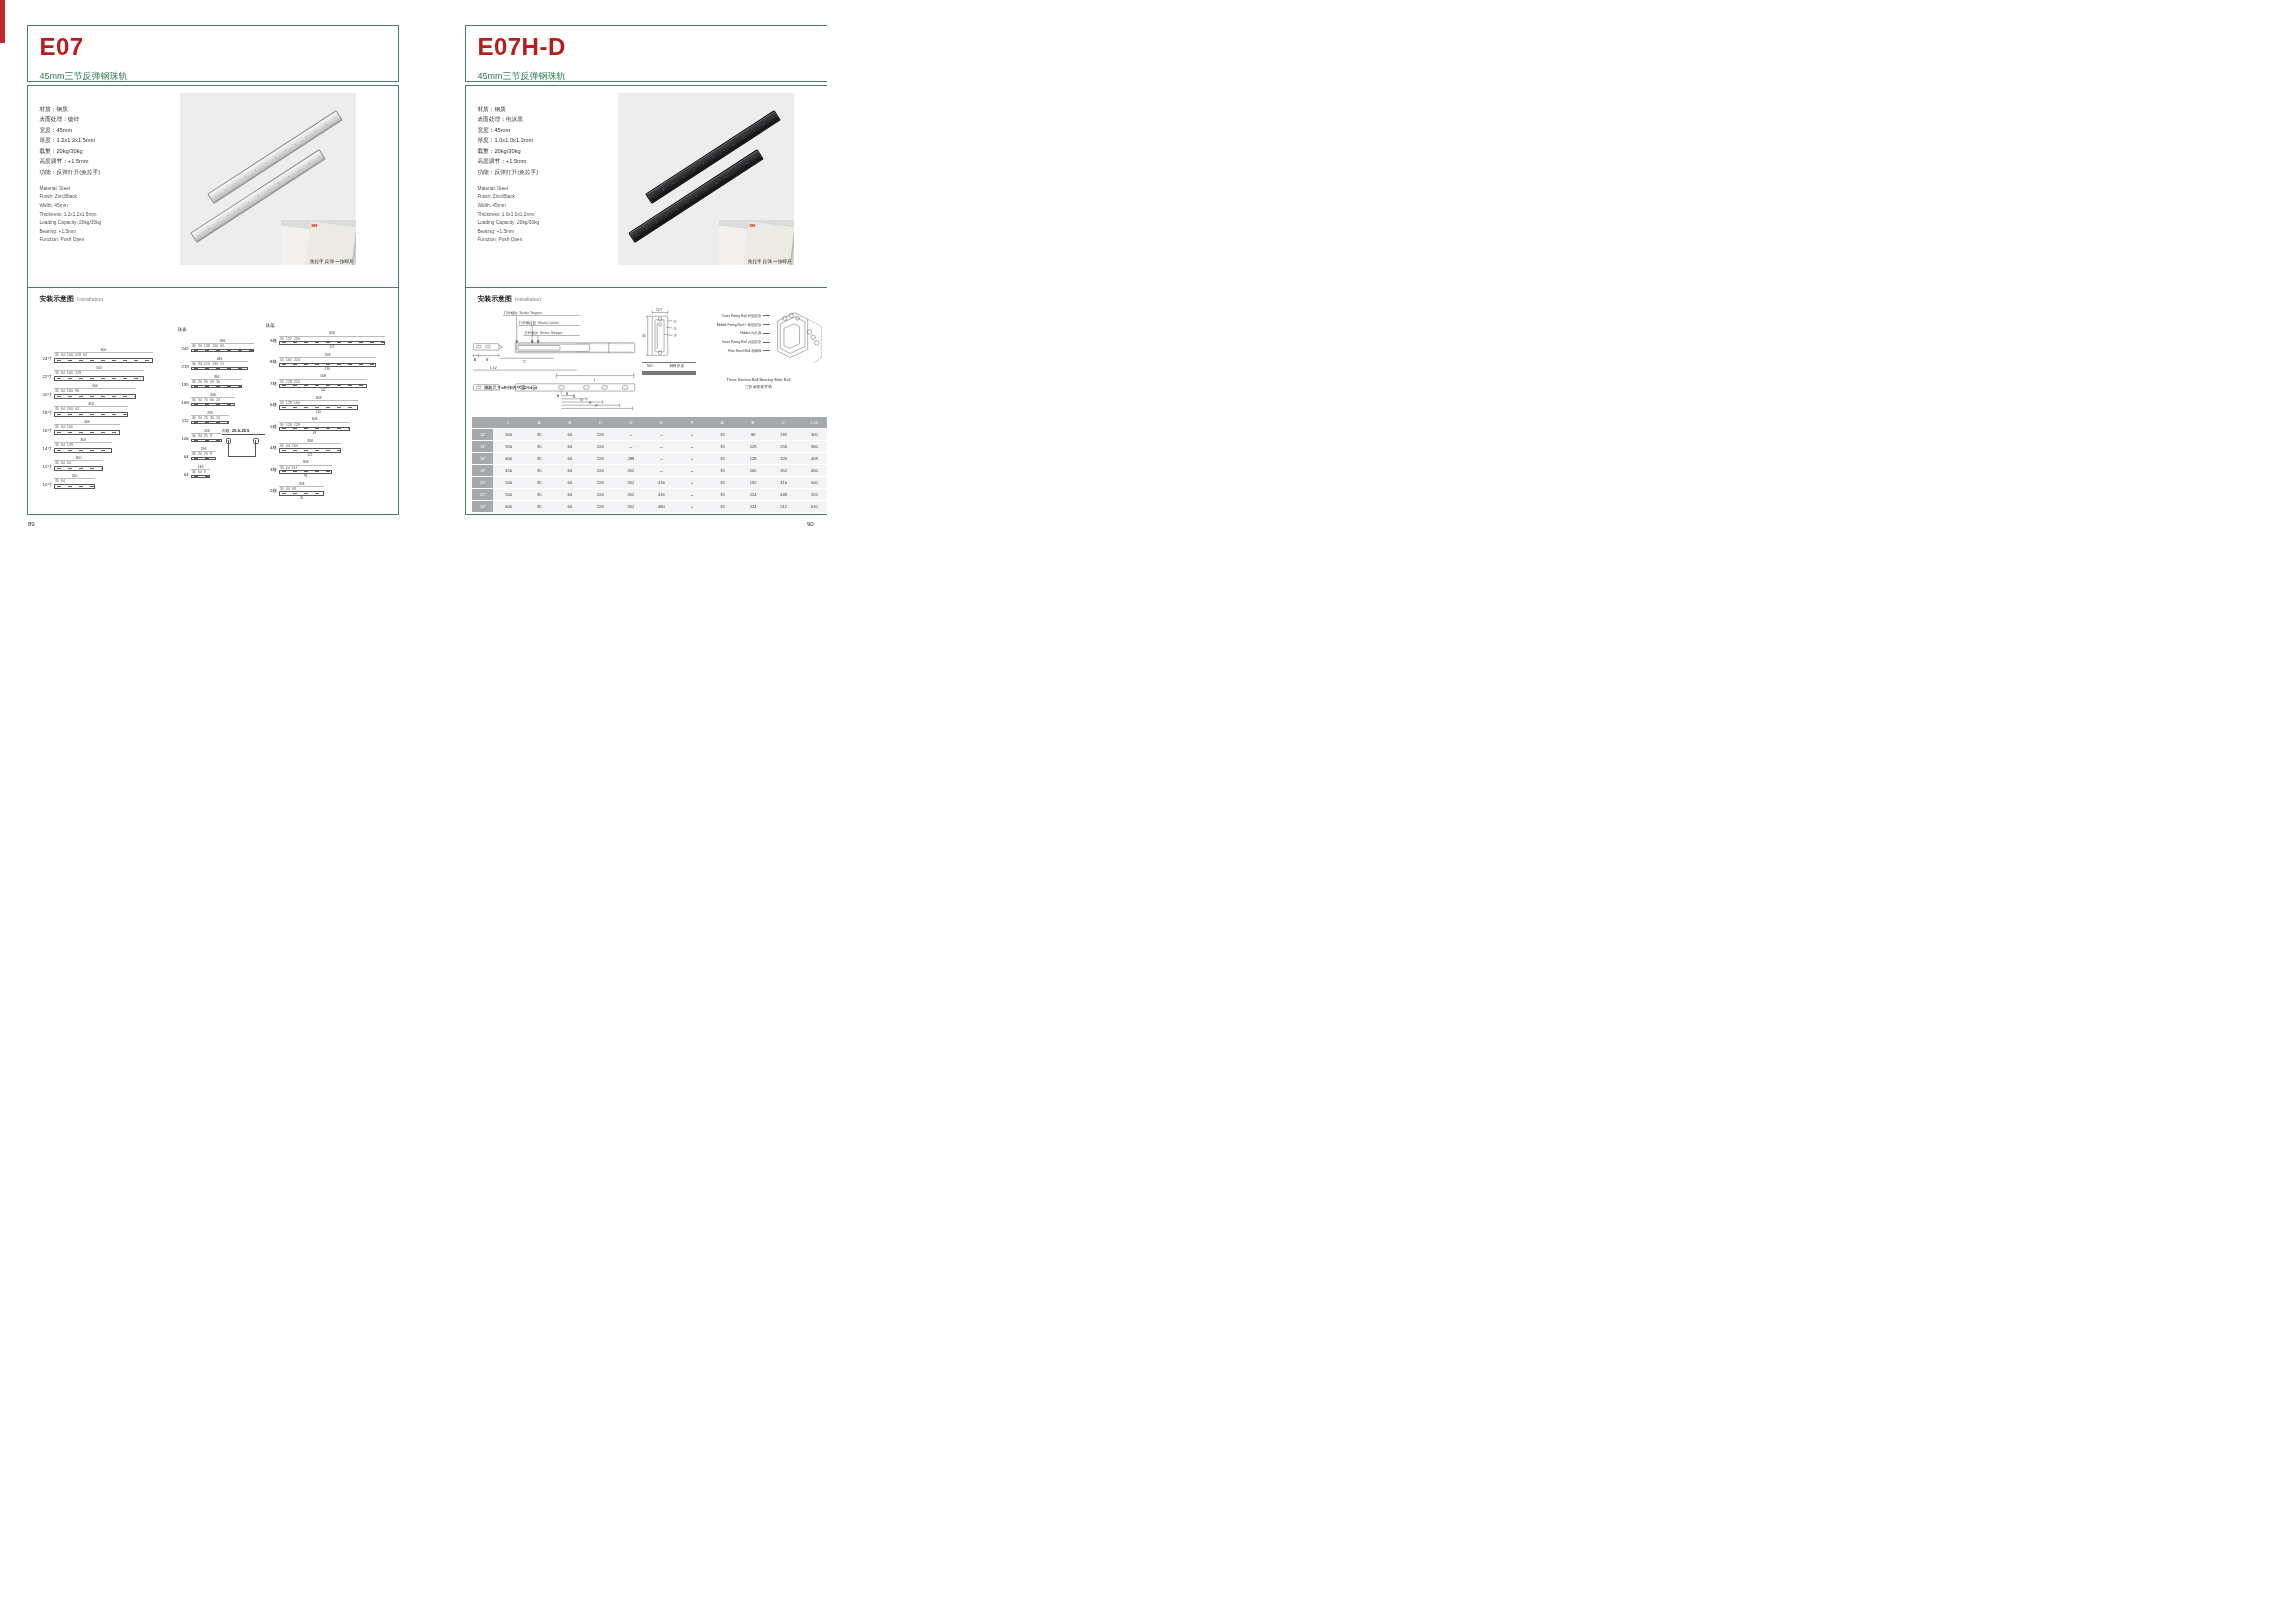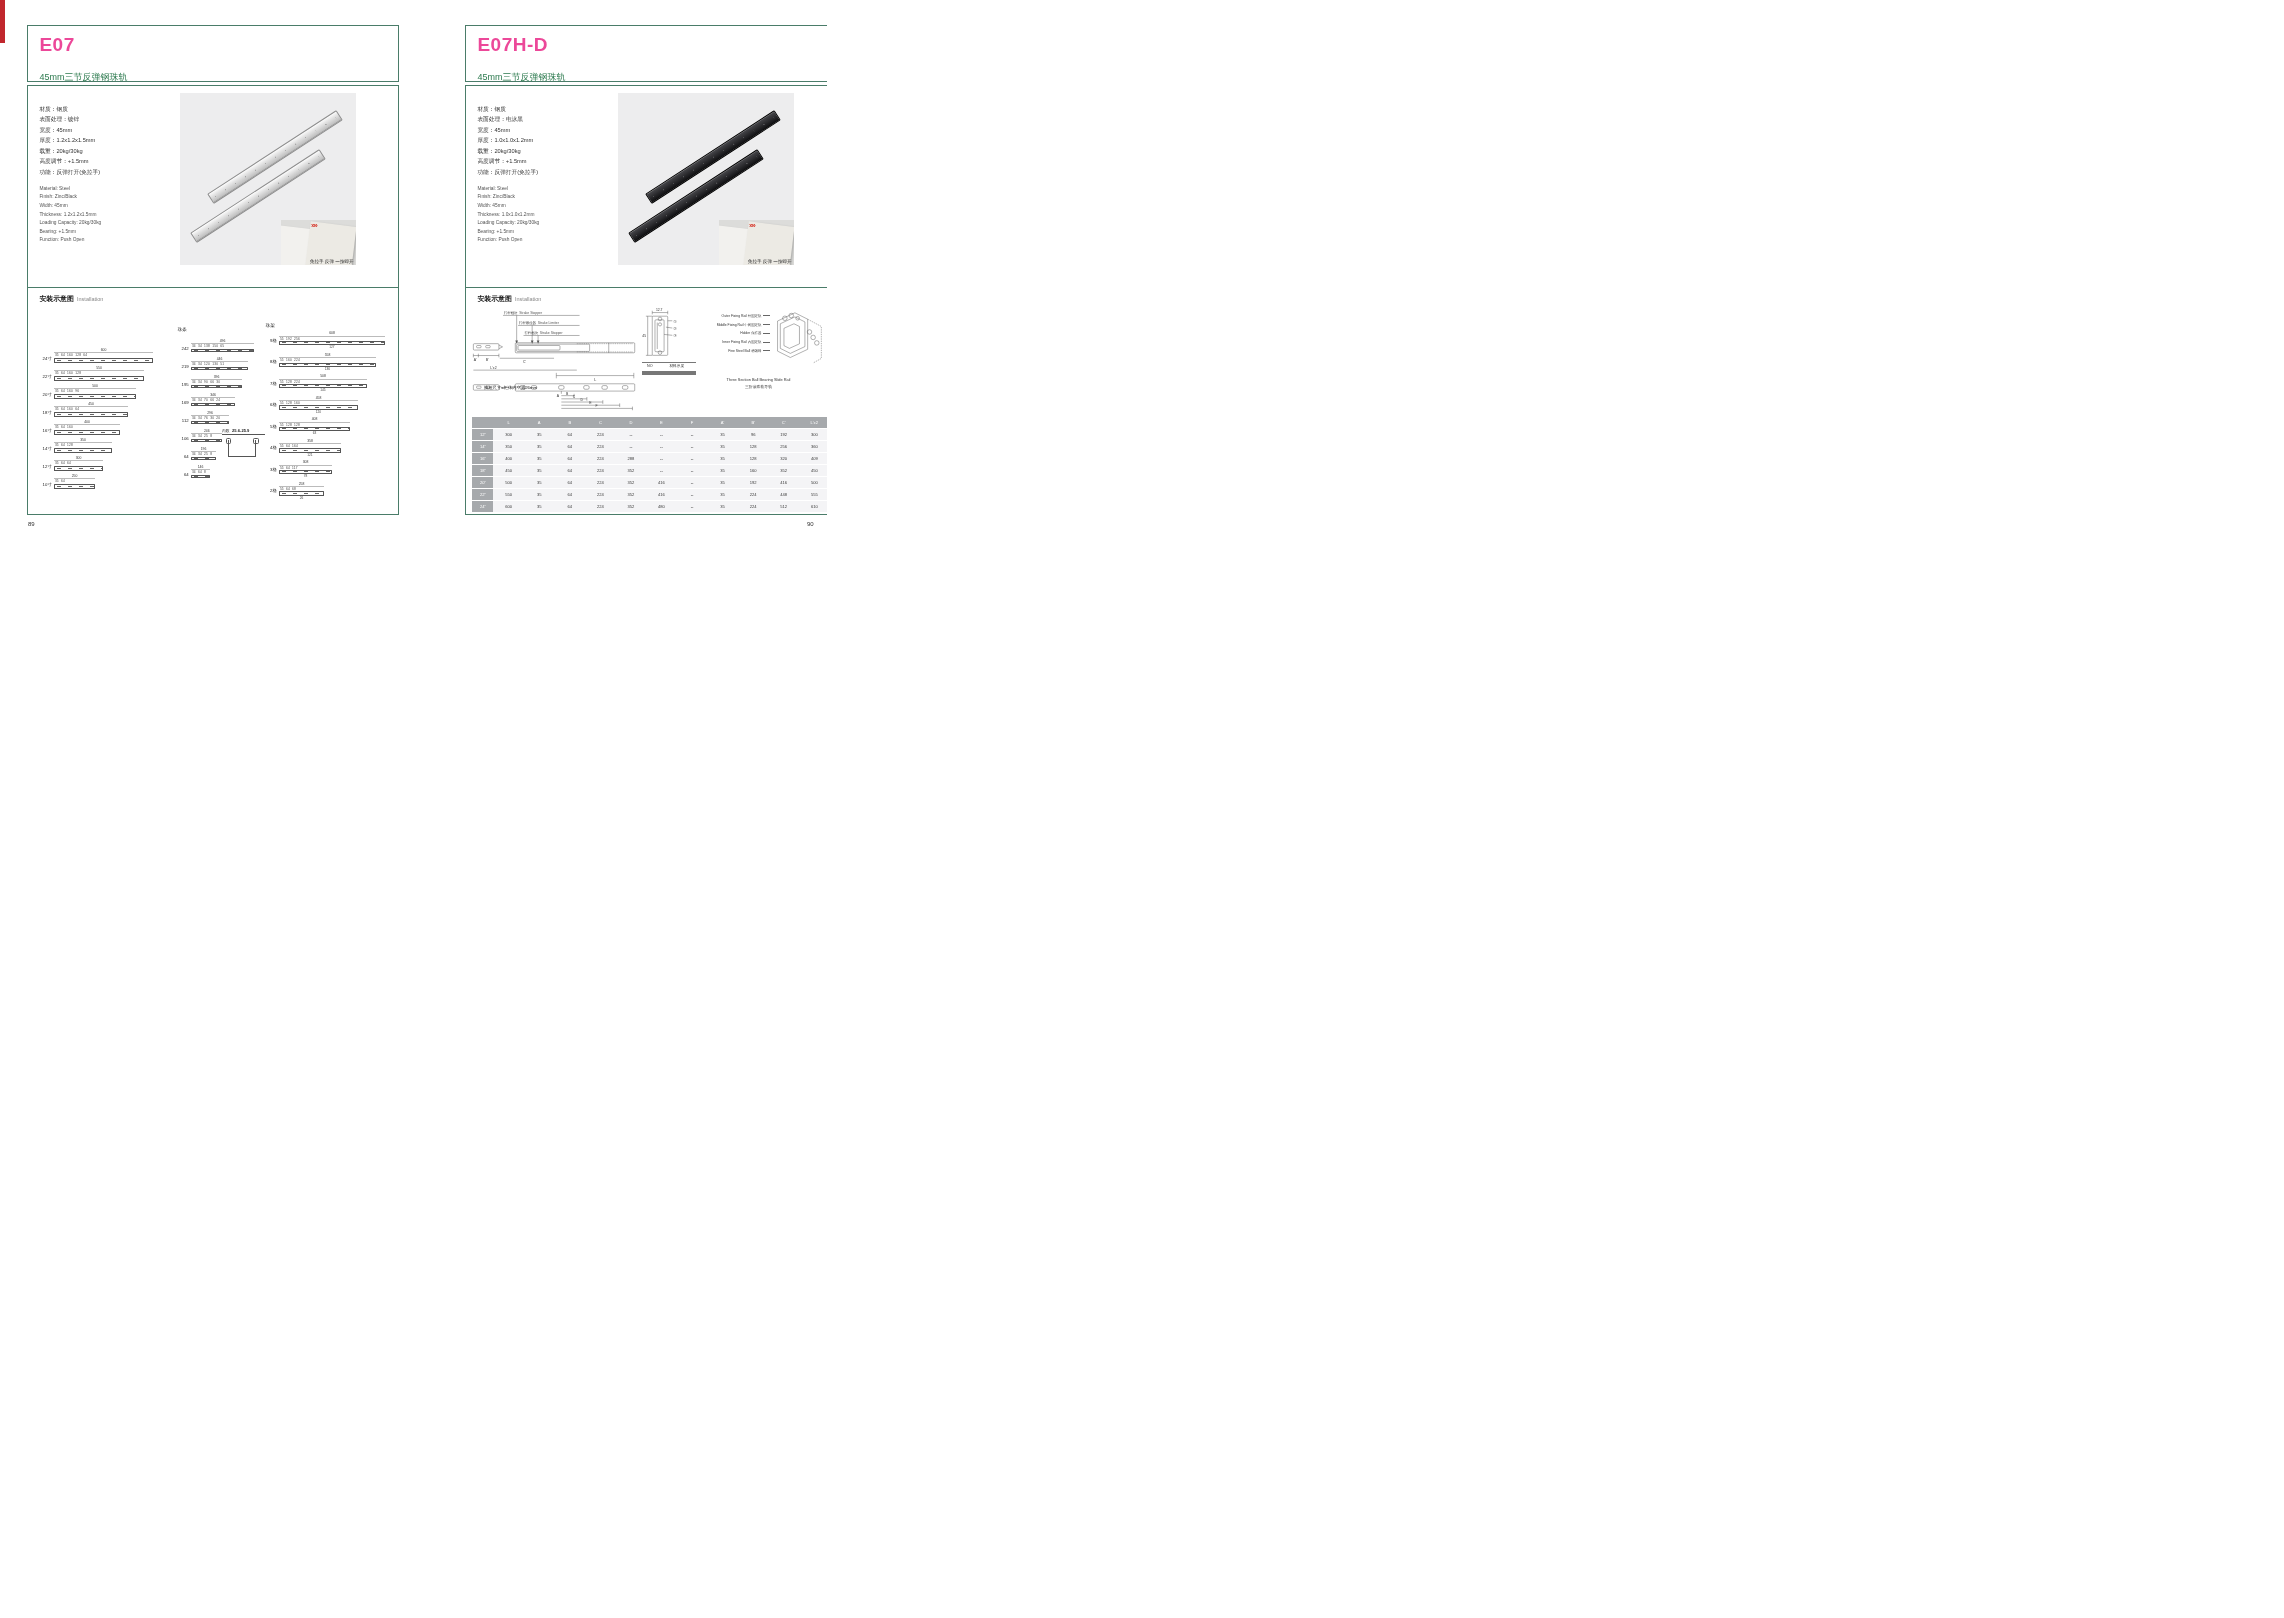--- a/index.html
+++ b/index.html
@@ -6,22 +6,22 @@
   .canvas{position:relative;width:827px;height:539px;background:#fff;
     font-family:"Liberation Sans",sans-serif;color:#333;overflow:hidden;}
   .red-tab{position:absolute;left:0;top:0;width:5px;height:43px;background:#c1272d;}
 
   .panel{position:absolute;top:25px;width:372px;}
   #panel-left{left:27px;}
   #panel-right{left:465px;}
 
   .hdr-box{height:57px;border:0.5px solid #4a7c69;box-sizing:border-box;padding:9px 11.4px 0 11.4px;}
   .hdr-box.right{text-align:left;}
-  .code{font-size:19px;font-weight:bold;color:#ec4899;letter-spacing:0.5px;line-height:1;}
-  .title-cn{font-size:9px;color:#2c7a4e;margin-top:17px;}
+  .code{font-size:24px;font-weight:bold;color:#b91c1c;letter-spacing:0.5px;line-height:1;}
+  .title-cn{font-size:9px;color:#2c7a4e;margin-top:11px;}
   .sub-en{font-size:5px;color:#666;margin-top:5px;}
 
   .content-box{position:relative;margin-top:3.2px;height:430px;border:0.5px solid #4a7c69;box-sizing:border-box;background:#fff;}
 
   .specs{position:absolute;left:11.4px;top:17.4px;width:137px;}
   .spec-line{font-size:5.7px;color:#333;line-height:1.85;}
   .specs-en{margin-top:7.3px;}
   .specs-en .spec-line{font-size:4.8px;color:#555;line-height:1.8;}
 
   .photo{position:absolute;left:152px;top:7.3px;width:176px;height:172px;background:#ededee;overflow:hidden;}

